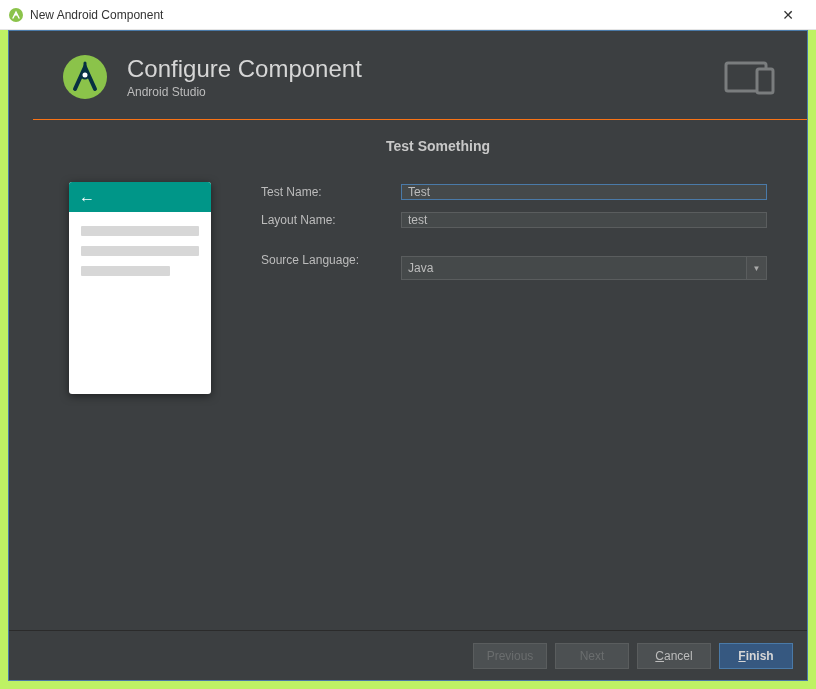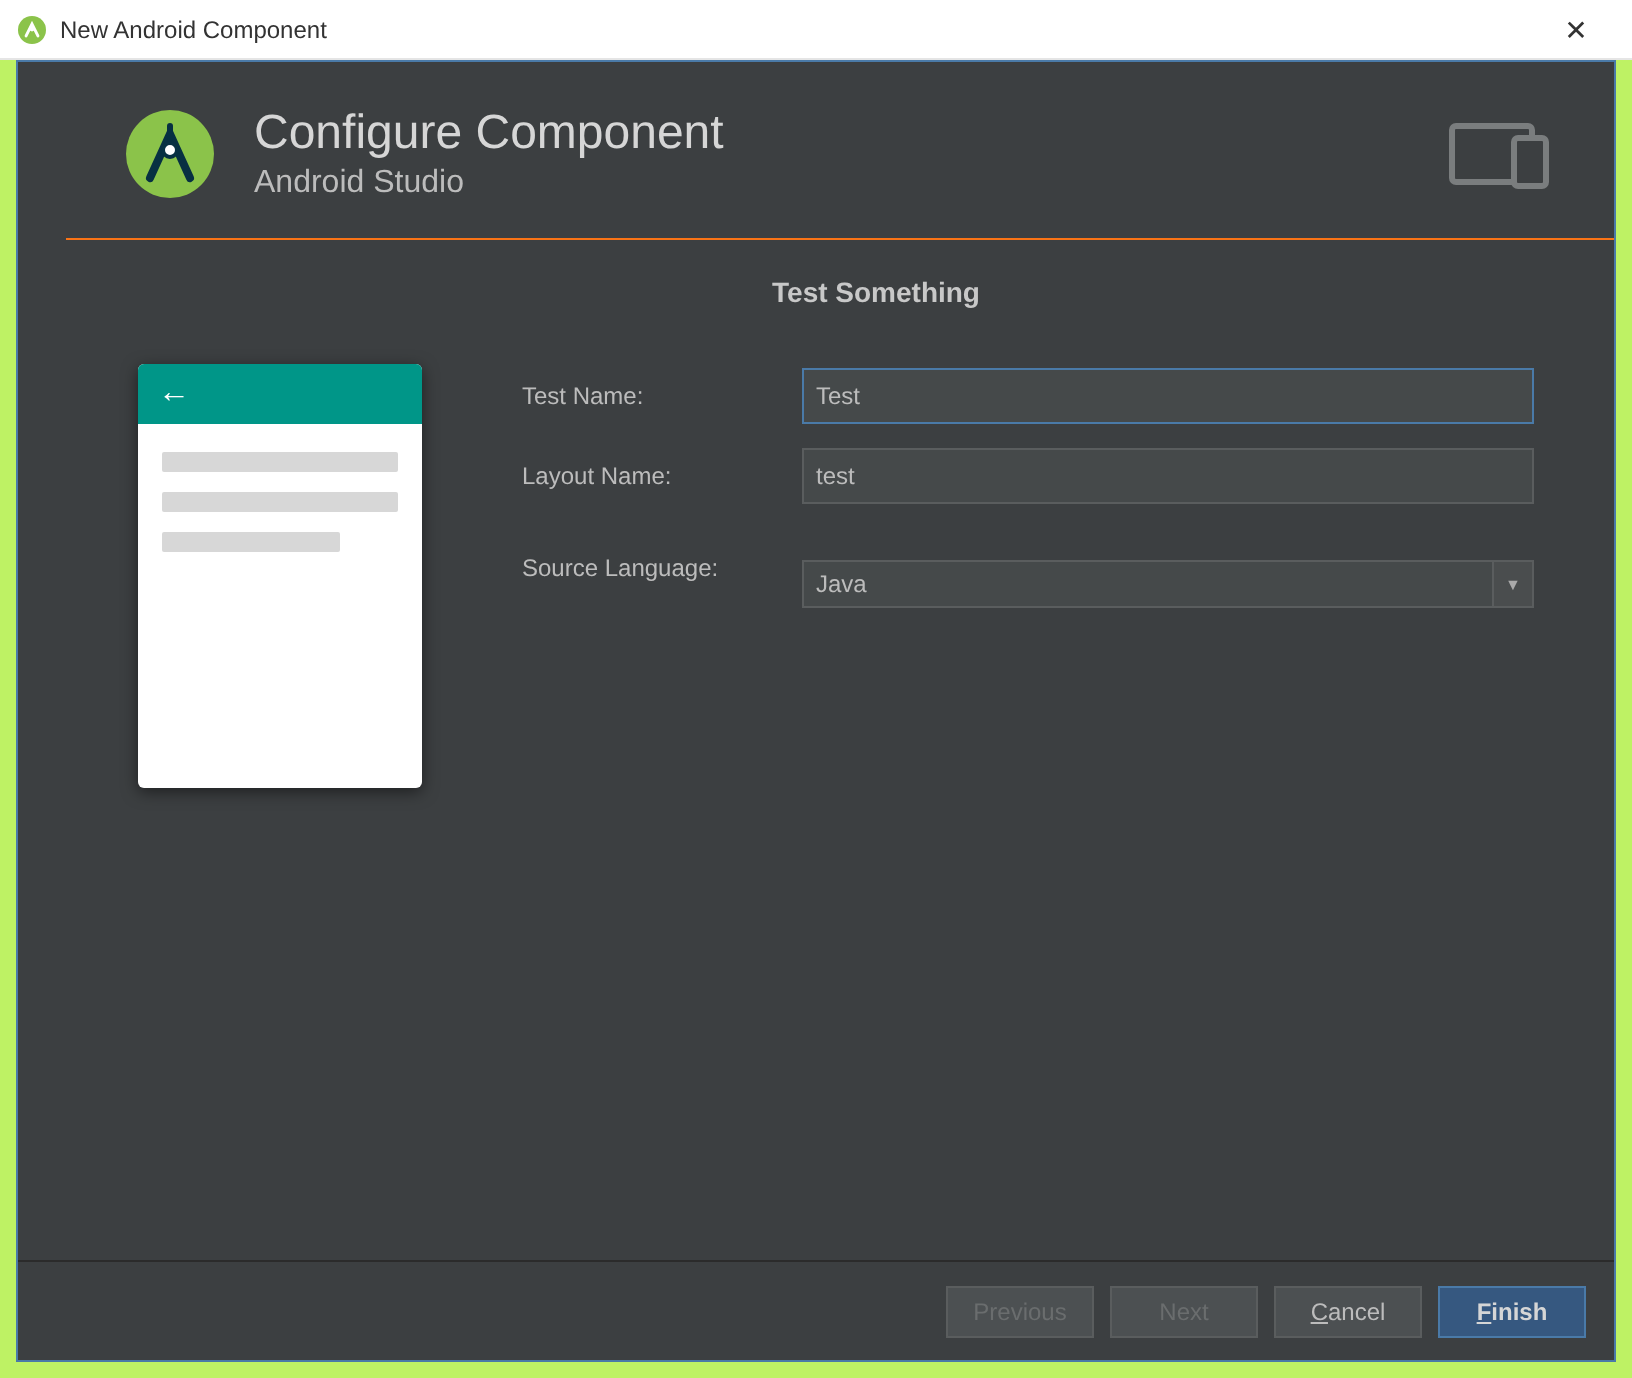--- a/index.html
+++ b/index.html
@@ -83,21 +83,21 @@
     .header-text {
       flex: 1;
     }
     .header-title {
       font-size: 24px;
       font-weight: 300;
       color: #d6d6d6;
       margin-bottom: 2px;
     }
     .header-subtitle {
-      font-size: 16px;
+      font-size: 12px;
       color: #bcbcbc;
     }
     .header-right-icon {
       width: 56px;
       height: 40px;
       flex-shrink: 0;
     }
     
     .body {
       flex: 1;
@@ -166,21 +166,21 @@
       margin-bottom: 12px;
     }
     .form-label {
       width: 140px;
       font-size: 12px;
       color: #bcbcbc;
       flex-shrink: 0;
     }
     .input-box {
       flex: 1;
-      height: 28px;
+      height: 16px;
       background: #45494a;
       border: 1px solid #5a5d5e;
       color: #bcbcbc;
       font-size: 12px;
       padding: 0 6px;
       display: flex;
       align-items: center;
     }
     .input-box.focused {
       border: 1px solid #4a7aa8;

